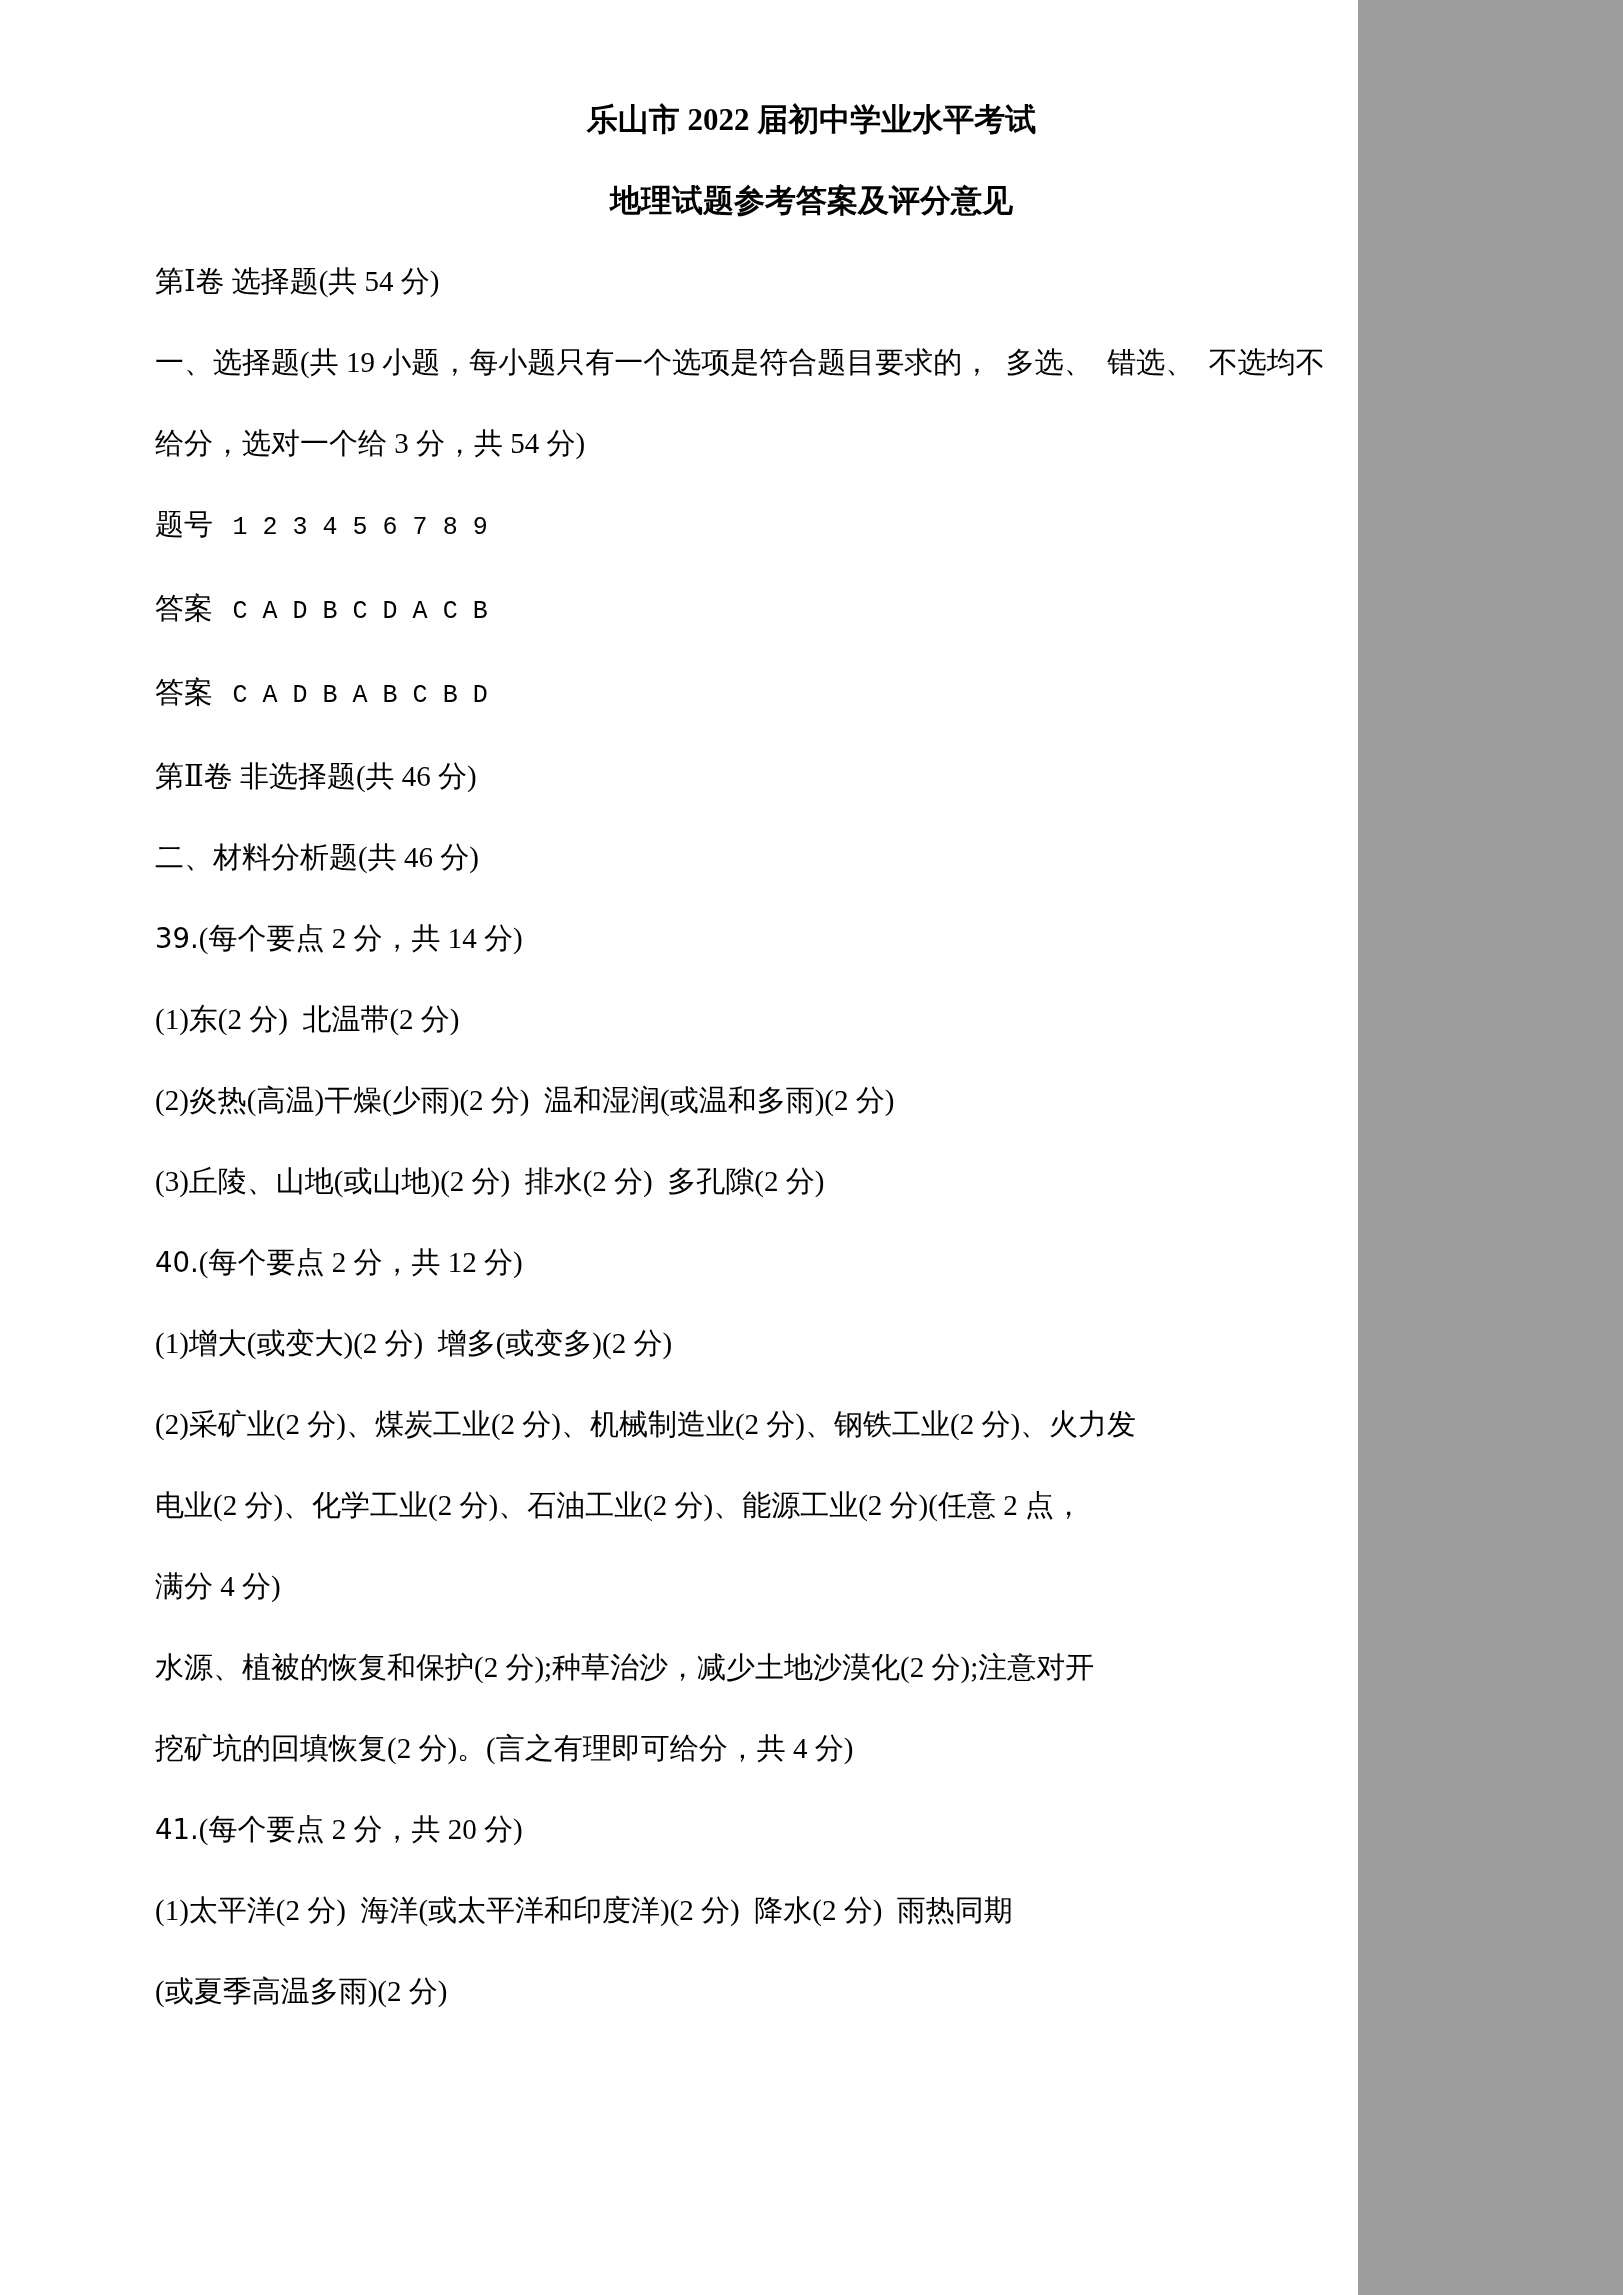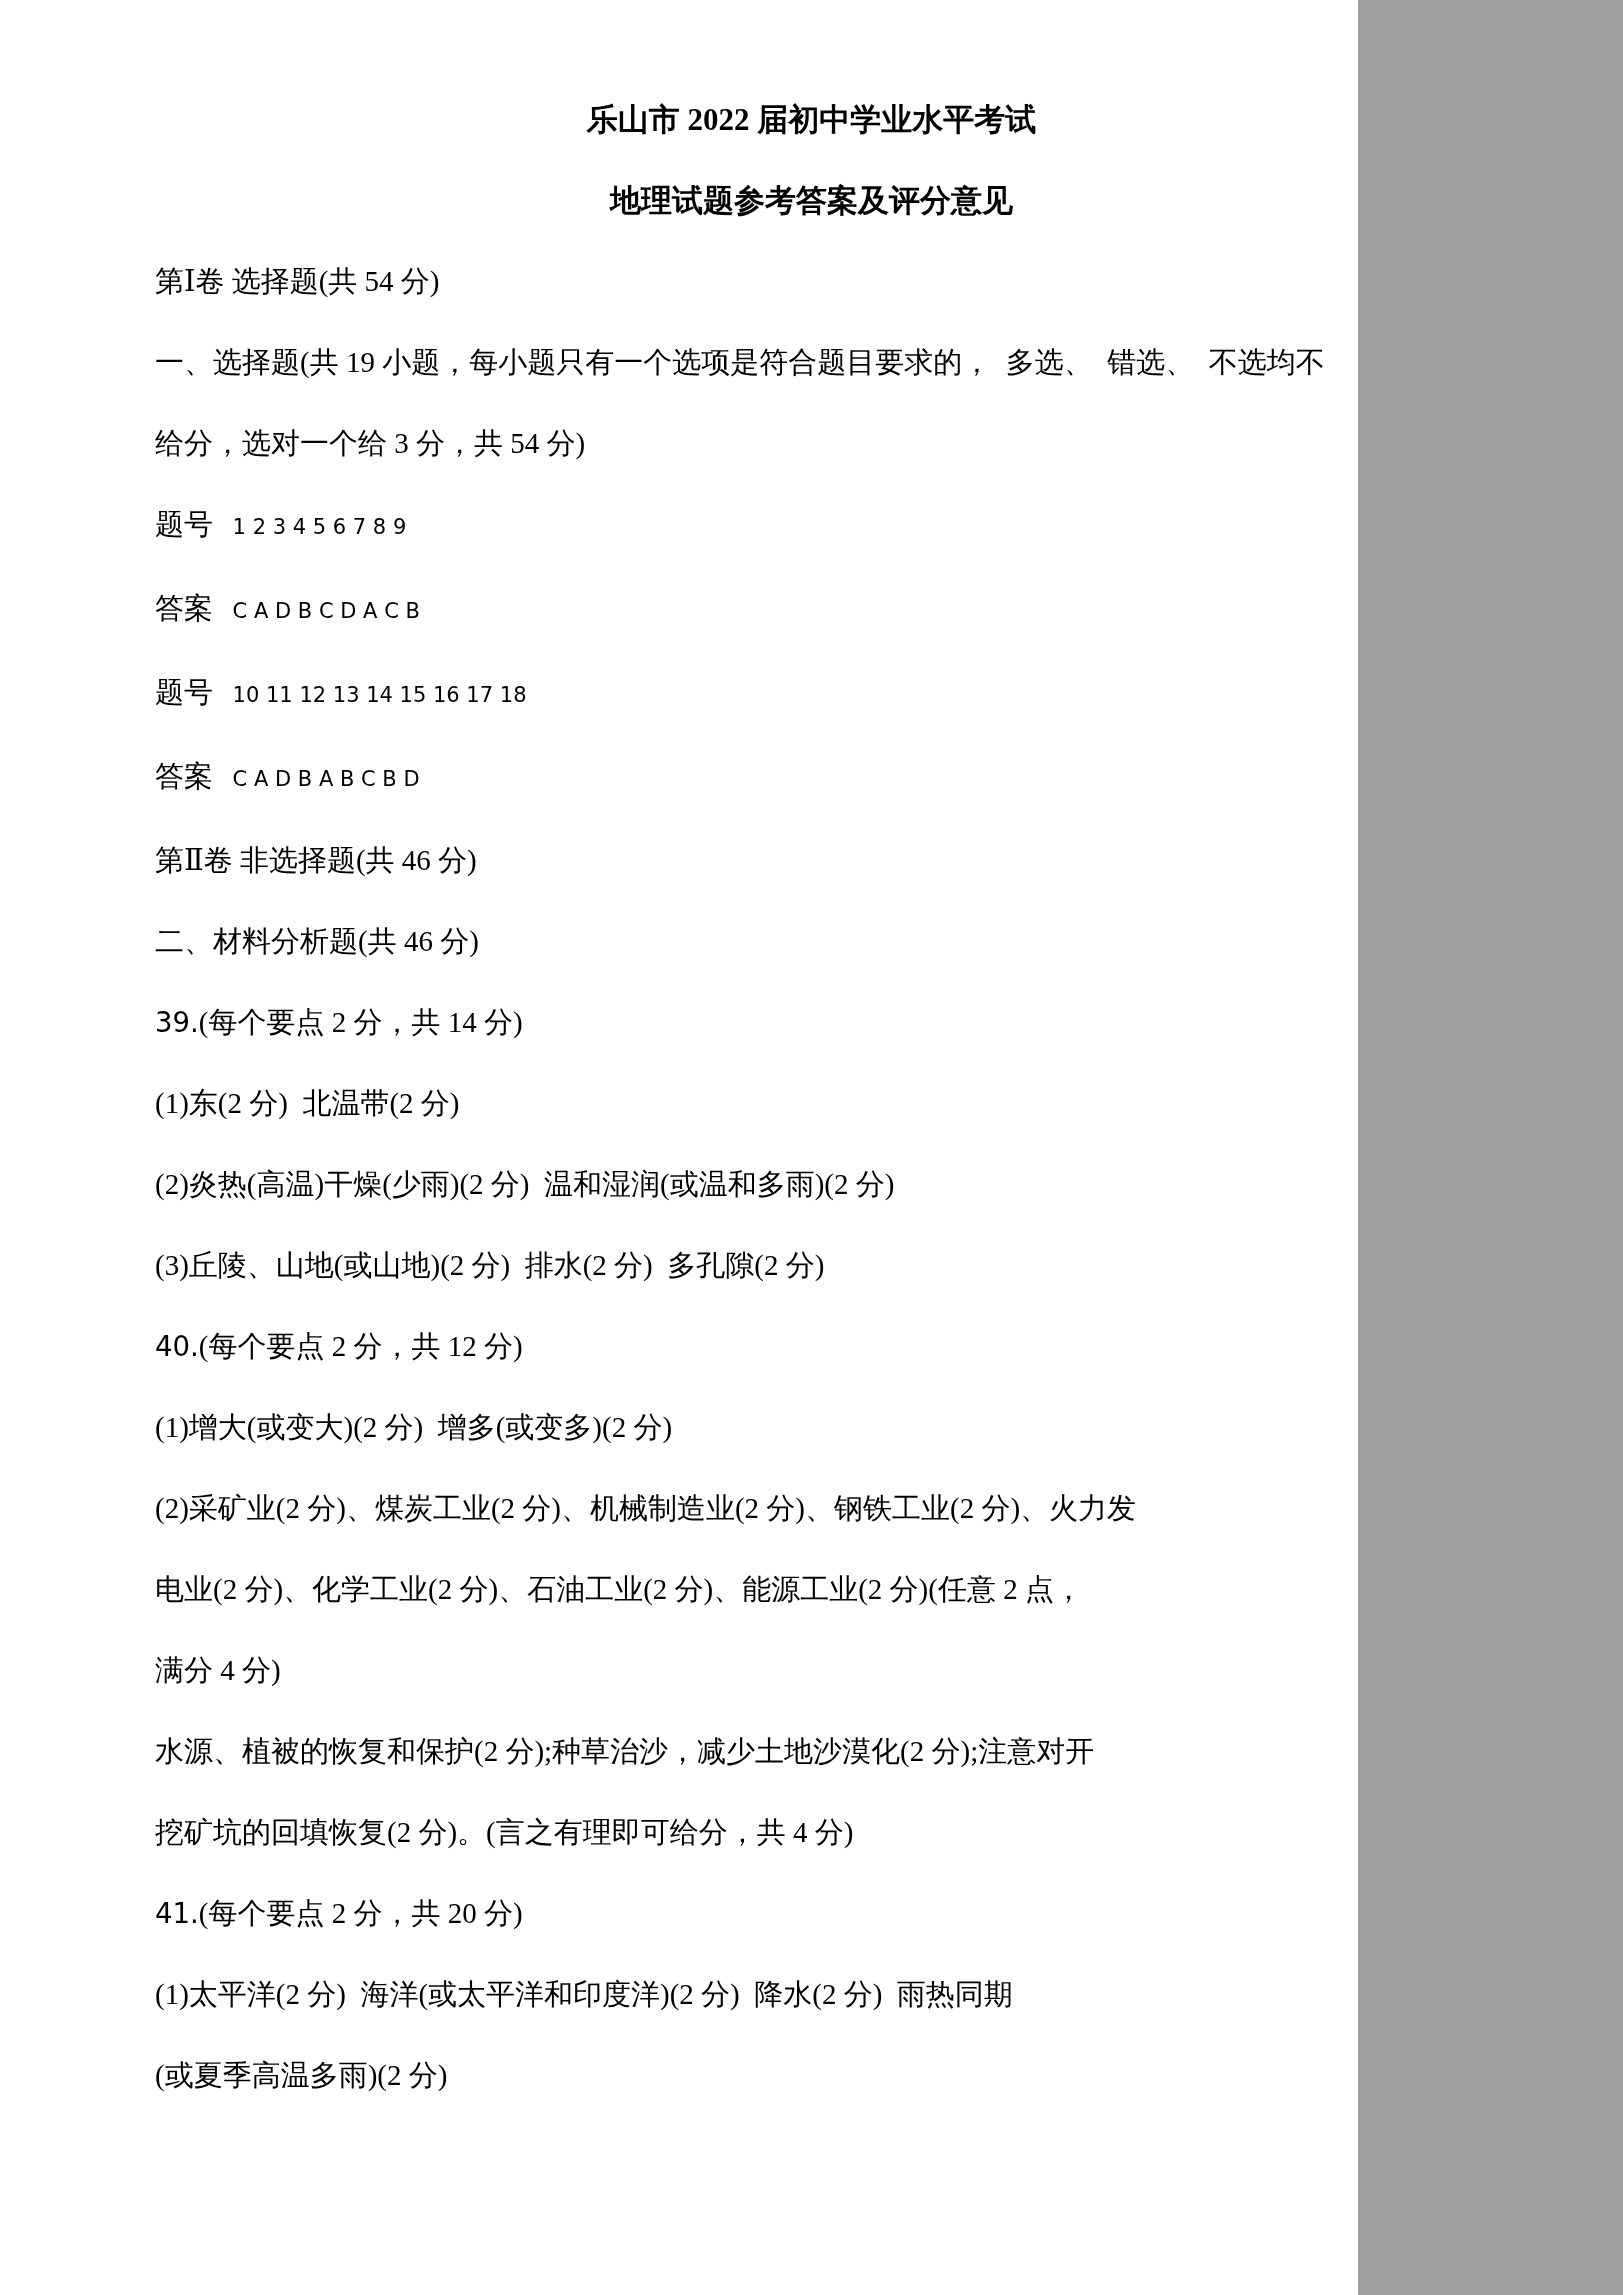--- a/index.html
+++ b/index.html
@@ -35,42 +35,42 @@
     font-size: 31px;
     line-height: 81px;
     white-space: pre-wrap;
     margin: 0;
   }
   .sans {
     font-family: "DejaVu Sans", "Liberation Sans", sans-serif;
   }
   .vals {
     margin-left: 19.6px;
-    font-size: 21px;
+    font-size: 25px;
+    font-family: Liberation Mono, monospace;
   }
   .qnum {
     font-size: 27.5px;
   }
 </style>
 </head>
 <body>
 
 <div class="page">
   <div class="content">
 
     <div class="title">乐山市 2022 届初中学业水平考试</div>
     <div class="title">地理试题参考答案及评分意见</div>
 
     <div class="line">第Ⅰ卷 选择题(共 54 分)</div>
     <div class="line">一、选择题(共 19 小题，每小题只有一个选项是符合题目要求的，  多选、  错选、  不选均不</div>
     <div class="line">给分，选对一个给 3 分，共 54 分)</div>
 
     <div class="line"><span>题号</span><span class="sans vals">1 2 3 4 5 6 7 8 9</span></div>
     <div class="line"><span>答案</span><span class="sans vals">C A D B C D A C B</span></div>
-    <div class="line"><span>题号</span><span class="sans vals">10 11 12 13 14 15 16 17 18</span></div>
     <div class="line"><span>答案</span><span class="sans vals">C A D B A B C B D</span></div>
 
     <div class="line">第Ⅱ卷 非选择题(共 46 分)</div>
     <div class="line">二、材料分析题(共 46 分)</div>
 
     <div class="line"><span class="sans qnum">39.</span><span>(每个要点 2 分，共 14 分)</span></div>
     <div class="line">(1)东(2 分)  北温带(2 分)</div>
     <div class="line">(2)炎热(高温)干燥(少雨)(2 分)  温和湿润(或温和多雨)(2 分)</div>
     <div class="line">(3)丘陵、山地(或山地)(2 分)  排水(2 分)  多孔隙(2 分)</div>
 

